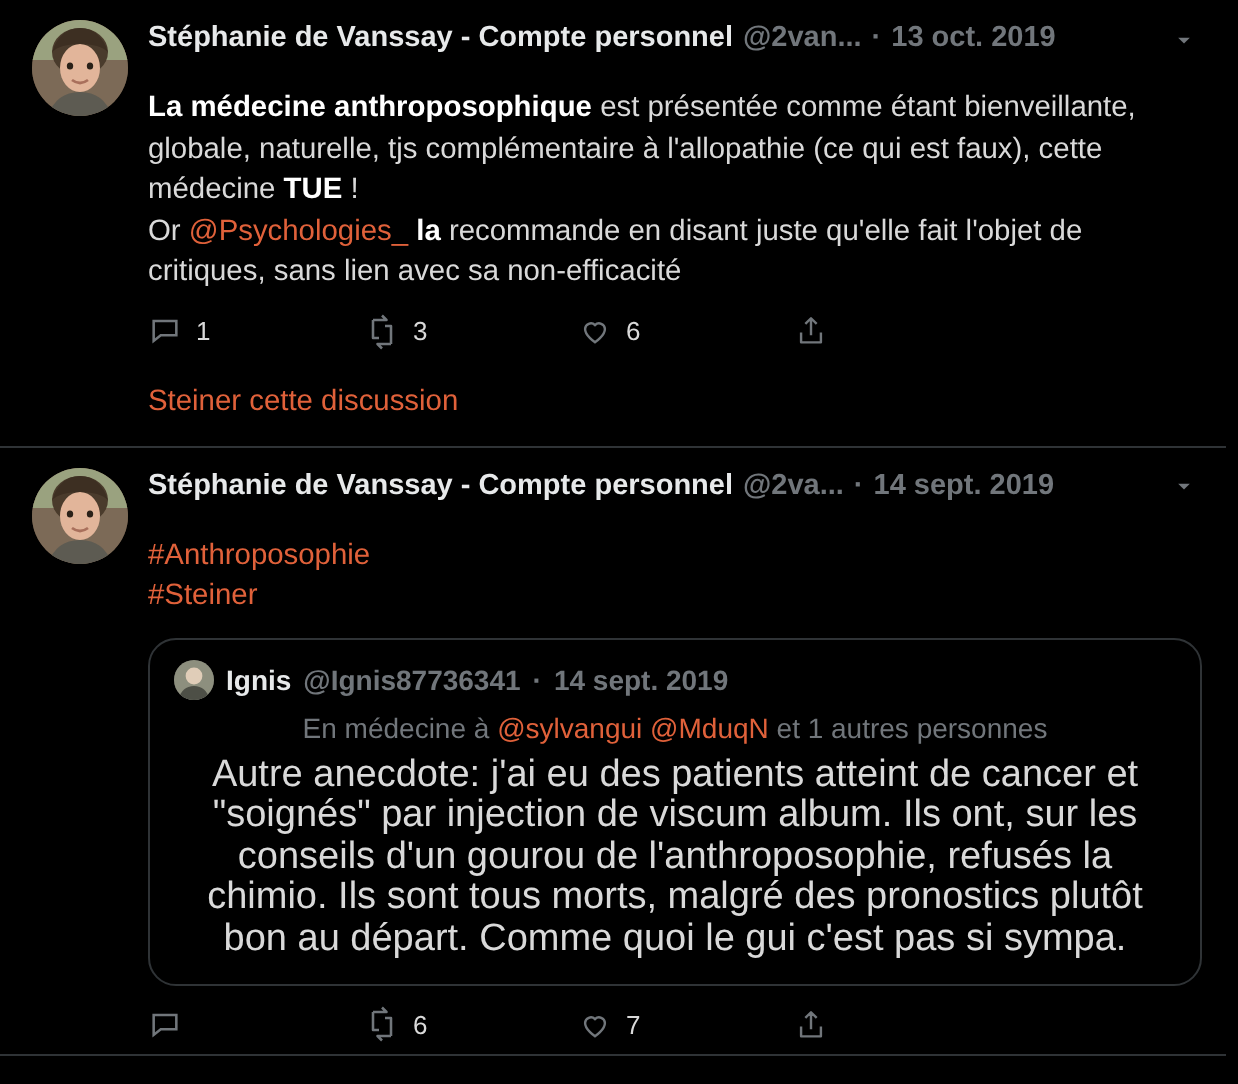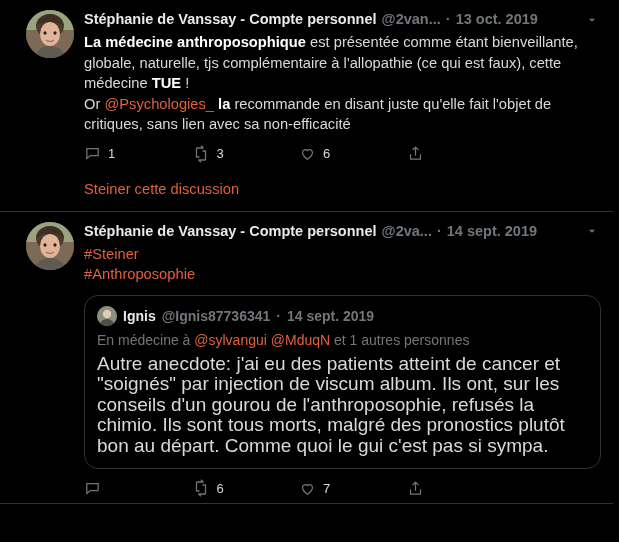--- a/index.html
+++ b/index.html
@@ -10,21 +10,21 @@
     overflow: hidden;
     font-family: "Liberation Sans", sans-serif;
   }
   .timeline {
     width: 613px;
     background: #000;
     color: #d9d9d9;
   }
   .tweet {
     position: relative;
-    padding: 10px 12px 6px 26px;
+    padding: 10px 12px 6px 16px;
     border-bottom: 1px solid #2f3336;
     display: flex;
     gap: 10px;
   }
   .avatar-col { width: 48px; flex: 0 0 48px; }
   .avatar {
     width: 48px; height: 48px;
     border-radius: 50%;
     overflow: hidden;
     background: #5a4a3a;
@@ -52,21 +52,21 @@
     margin-left: auto;
     color: #71767b;
     padding: 0 2px 0 8px;
     line-height: 10px;
   }
   .caret svg { display:block; }
   .text {
     font-size: 14.7px;
     line-height: 20.5px;
     color: #d9d9d9;
-    margin-top: 3px;
+    margin-top: 15px;
     white-space: pre-wrap;
     word-wrap: break-word;
   }
   .text b { color: #fff; font-weight: bold; }
   .link { color: #e0613a; }
   .hash { color: #e0613a; display: block; }
   .actions {
     display: flex;
     align-items: center;
     margin-top: 10px;
@@ -88,20 +88,21 @@
     font-size: 14.7px;
     margin-top: 18px;
     margin-bottom: 8px;
   }
   
   .quote {
     margin-top: 10px;
     border: 1px solid #2f3336;
     border-radius: 14px;
     padding: 10px 12px 12px 12px;
+    text-align: center;
   }
   .q-head {
     display: flex;
     align-items: center;
     gap: 6px;
     font-size: 14px;
     line-height: 18px;
     white-space: nowrap;
   }
   .q-avatar {
@@ -221,21 +222,21 @@
         <span class="name">Stéphanie de Vanssay - Compte personnel</span>
         <span class="handle">@2va...</span>
         <span class="dot">·</span>
         <span class="date">14 sept. 2019</span>
         <span class="caret">
           <svg width="14" height="14" viewBox="0 0 24 24">
               <path d="M7 10l5 5 5-5z" fill="#71767b"></path>
             </svg>
         </span>
       </div>
-      <div class="text"><span class="hash">#Steiner</span><span class="hash">#Anthroposophie</span></div>
+      <div class="text"><span class="hash">#Anthroposophie</span><span class="hash">#Steiner</span></div>
 
       <div class="quote">
         <div class="q-head">
           <span class="q-avatar">
             <svg viewBox="0 0 20 20">
               <rect width="20" height="20" fill="#8d8f7e"></rect>
               <circle cx="10" cy="8" r="4.2" fill="#e0cdb8"></circle>
               <path d="M2 20 Q4 13 10 13 Q16 13 18 20 Z" fill="#4d4f46"></path>
             </svg>
           </span>

